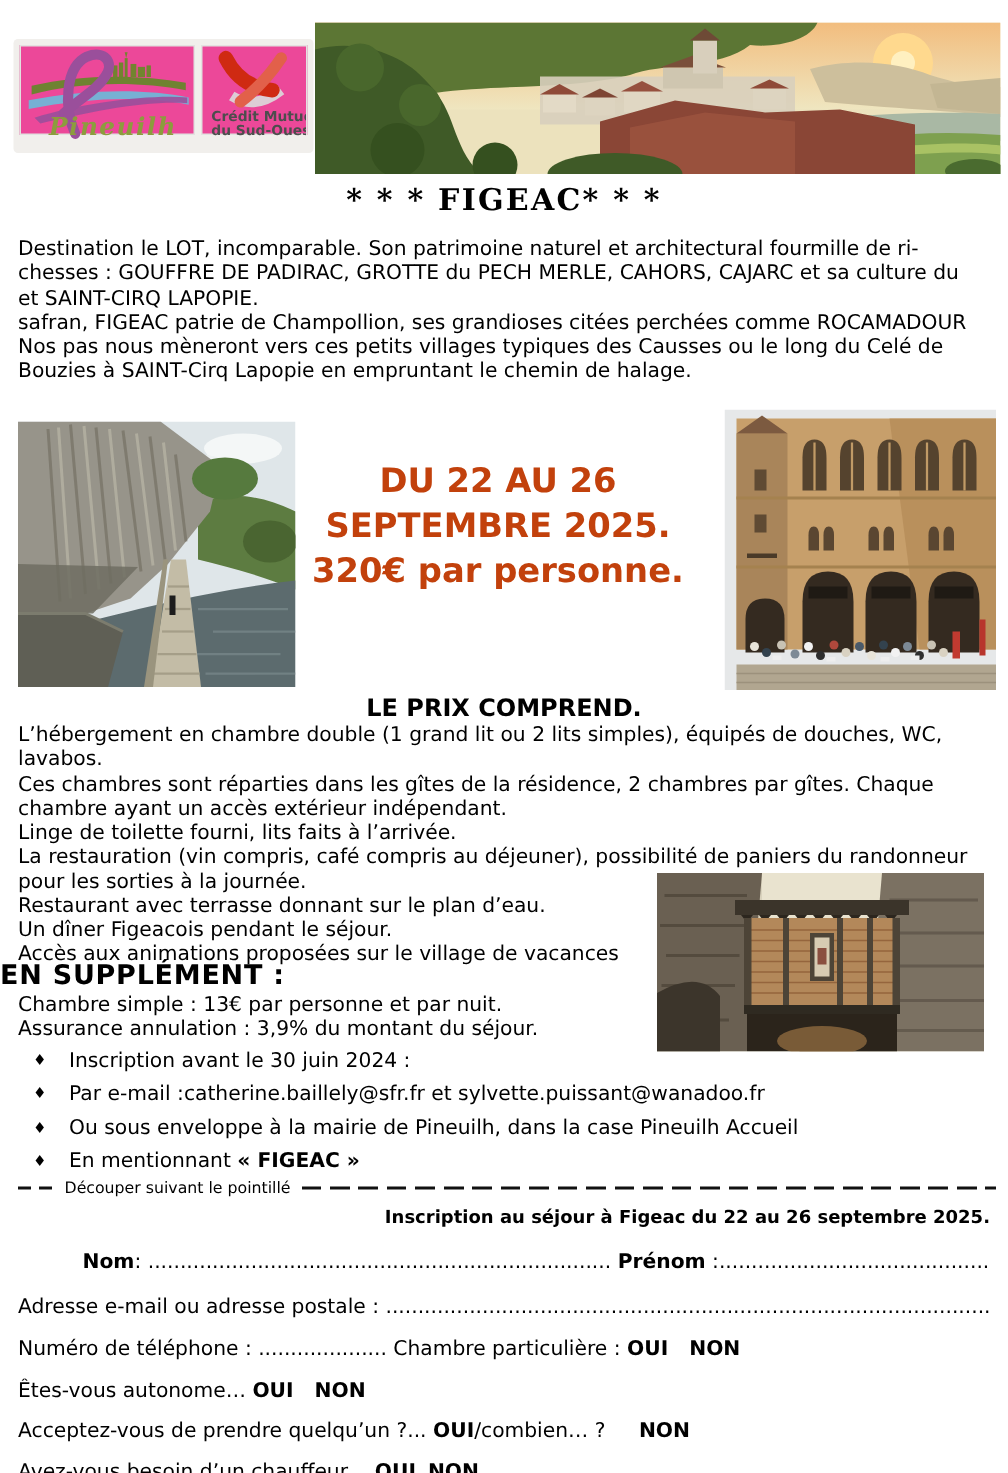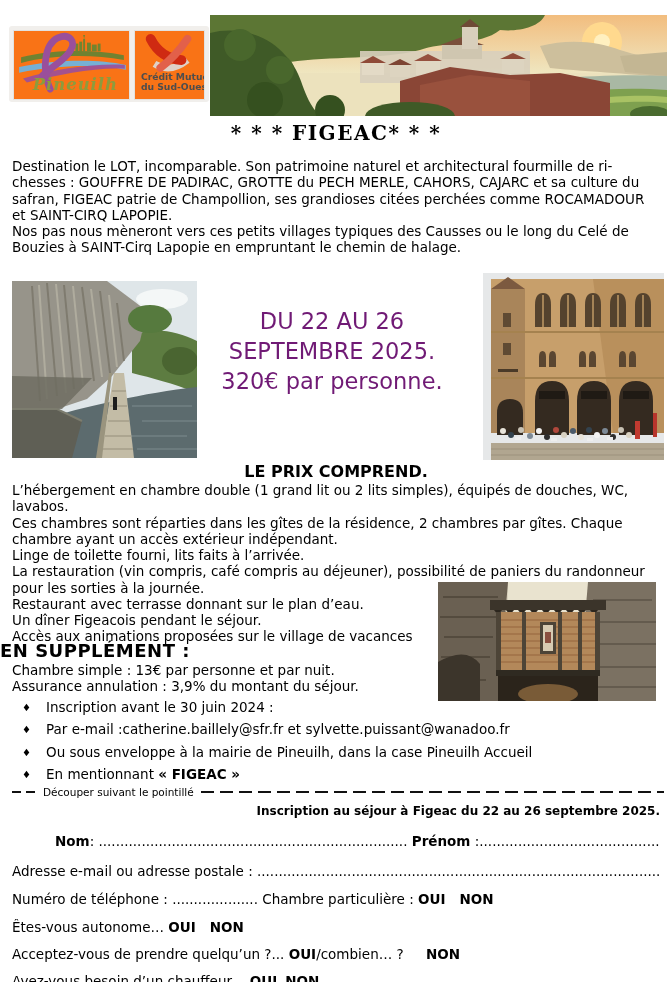--- a/index.html
+++ b/index.html
@@ -2,35 +2,35 @@
 <html><head>
 <meta charset="utf-8">
 <style>
   html,body{margin:0;padding:0;background:#888;}
   .page{position:relative;width:672px;height:982px;background:#ffffff;overflow:hidden;
         font-family:"DejaVu Sans","Liberation Sans",sans-serif;color:#000;}
   .abs{position:absolute;}
   
   .logos-box{left:9px;top:26px;width:200px;height:76px;background:#f1efec;border-radius:3px;
              box-sizing:border-box;padding:4px;display:flex;gap:4px;}
-  .logo-tile{background:#f97316;border:1px solid #e2e2e0;height:70px;box-sizing:border-box;}
+  .logo-tile{background:#ec4899;border:1px solid #e2e2e0;height:60px;box-sizing:border-box;}
   .tile-pineuilh{width:117px;}
   .tile-cmso{width:71px;}
   .top-photo{left:210px;top:15px;width:457px;height:101px;}
   .page-title{left:0;right:0;top:121px;text-align:center;
               font-family:"DejaVu Serif","Liberation Serif",serif;
               font-weight:bold;font-size:20px;letter-spacing:1.5px;}
   
   .intro{left:12px;top:158px;right:4px;font-size:13.5px;line-height:16.3px;}
   .line{white-space:nowrap;}
   
   .left-photo{left:12px;top:281px;width:185px;height:177px;}
   .right-photo{left:483px;top:273px;width:181px;height:187px;}
-  .dates{left:172px;top:306px;width:320px;text-align:center;color:#701a75;
-         font-weight:normal;font-size:22.5px;line-height:30px;}
+  .dates{left:172px;top:306px;width:320px;text-align:center;color:#c2410c;
+         font-weight:bold;font-size:22.5px;line-height:30px;}
   
   .price-heading{left:0;right:0;top:462px;text-align:center;font-weight:bold;font-size:16px;}
   .price-lines{left:12px;top:482px;right:4px;font-size:13.5px;line-height:16.25px;}
   .alley-photo{left:438px;top:582px;width:218px;height:119px;}
   .supp-heading{left:0;top:640px;width:458px;text-align:left;font-weight:bold;font-size:18px;letter-spacing:.5px;}
   .supp-lines{left:12px;top:662px;width:440px;font-size:13.5px;line-height:16.3px;}
   
   .bullets{left:12px;top:699px;right:12px;font-size:13.5px;}
   .bullet-row{display:flex;align-items:flex-start;height:22.4px;}
   .bullet-glyph{width:34px;padding-left:10px;box-sizing:border-box;font-size:10px;line-height:17px;}
@@ -132,22 +132,22 @@
       <circle cx="120" cy="95" r="15" fill="#35501f"></circle>
     <ellipse cx="200" cy="101" rx="45" ry="14" fill="#3f5a27"></ellipse>
     <ellipse cx="440" cy="99" rx="20" ry="8" fill="#4a6b2f"></ellipse>
   </svg>
 
   <div class="abs page-title">* * * FIGEAC* * *</div>
 
   <div class="abs intro">
     <div class="line">Destination le LOT, incomparable. Son patrimoine naturel et architectural fourmille de ri-</div>
     <div class="line">chesses : GOUFFRE DE PADIRAC, GROTTE du PECH MERLE, CAHORS, CAJARC et sa culture du</div>
+    <div class="line">et SAINT-CIRQ LAPOPIE.</div>
     <div class="line">safran, FIGEAC patrie de Champollion, ses grandioses citées perchées comme ROCAMADOUR</div>
-    <div class="line">et SAINT-CIRQ LAPOPIE.</div>
     <div class="line">Nos pas nous mèneront vers ces petits villages typiques des Causses ou le long du Celé de</div>
     <div class="line">Bouzies à SAINT-Cirq Lapopie en empruntant le chemin de halage.</div>
   </div>
 
   <svg class="abs left-photo" viewBox="0 0 185 177" preserveAspectRatio="none">
     <rect width="185" height="177" fill="#dfe6e9"></rect>
     <ellipse cx="150" cy="18" rx="26" ry="10" fill="#f4f7f7"></ellipse>
     <ellipse cx="120" cy="30" rx="20" ry="8" fill="#eef2f2"></ellipse>
     <path d="M120,55 C140,45 165,50 185,60 V112 C160,102 140,97 120,92 Z" fill="#5d7c41"></path>
     <ellipse cx="168" cy="80" rx="18" ry="14" fill="#4a6531"></ellipse>

